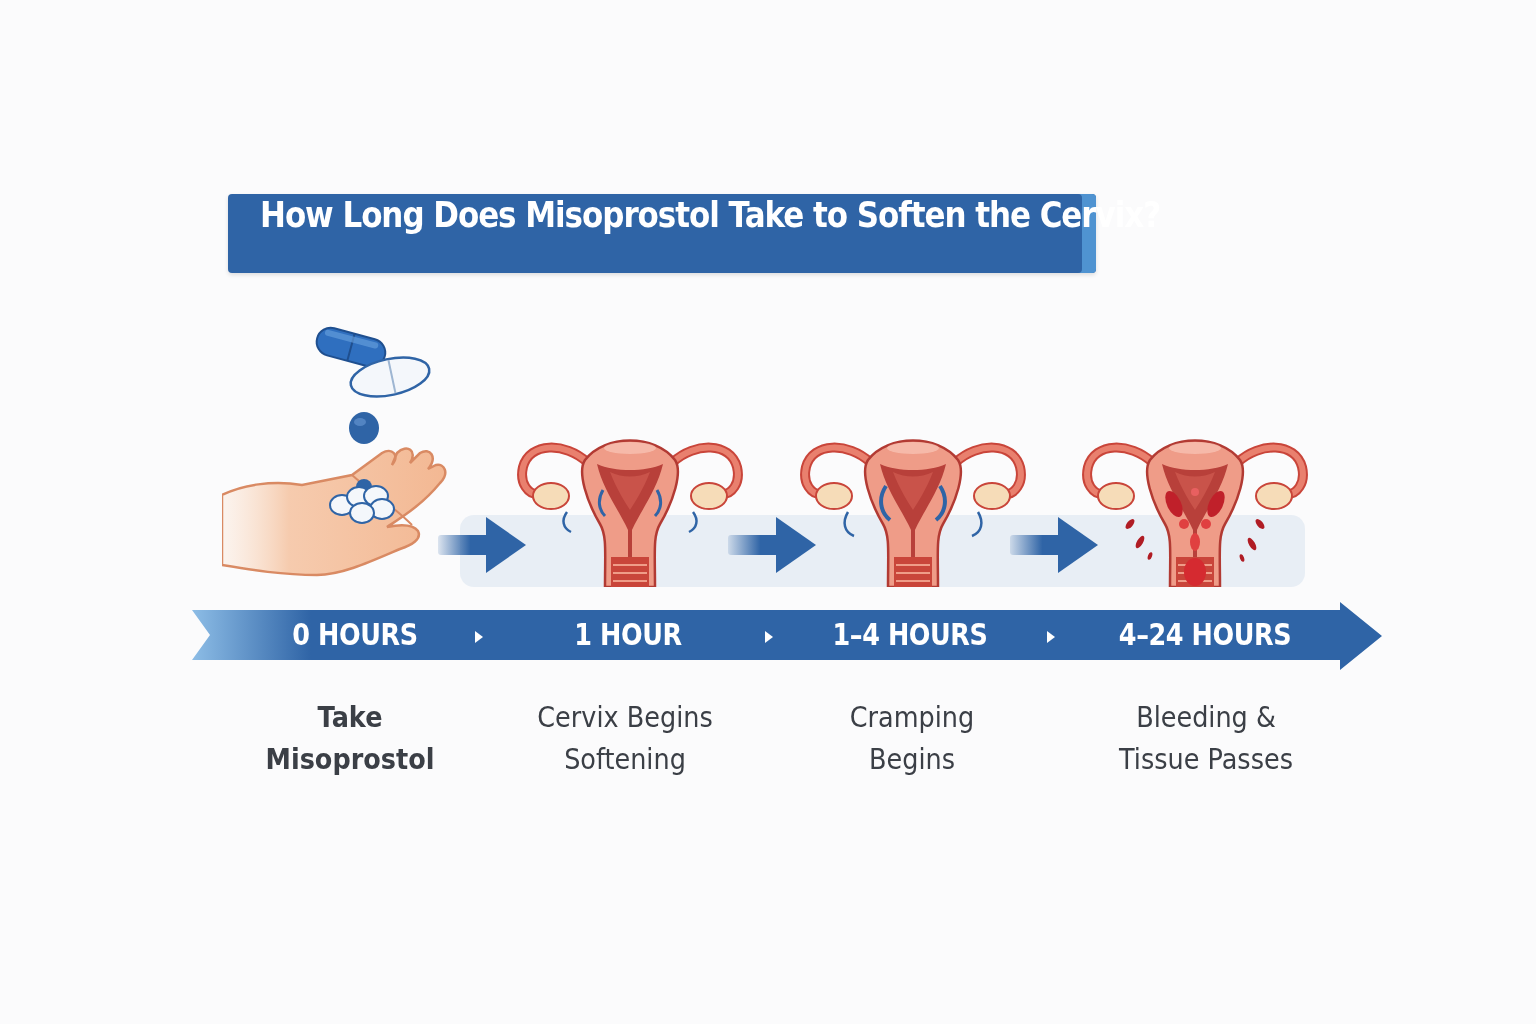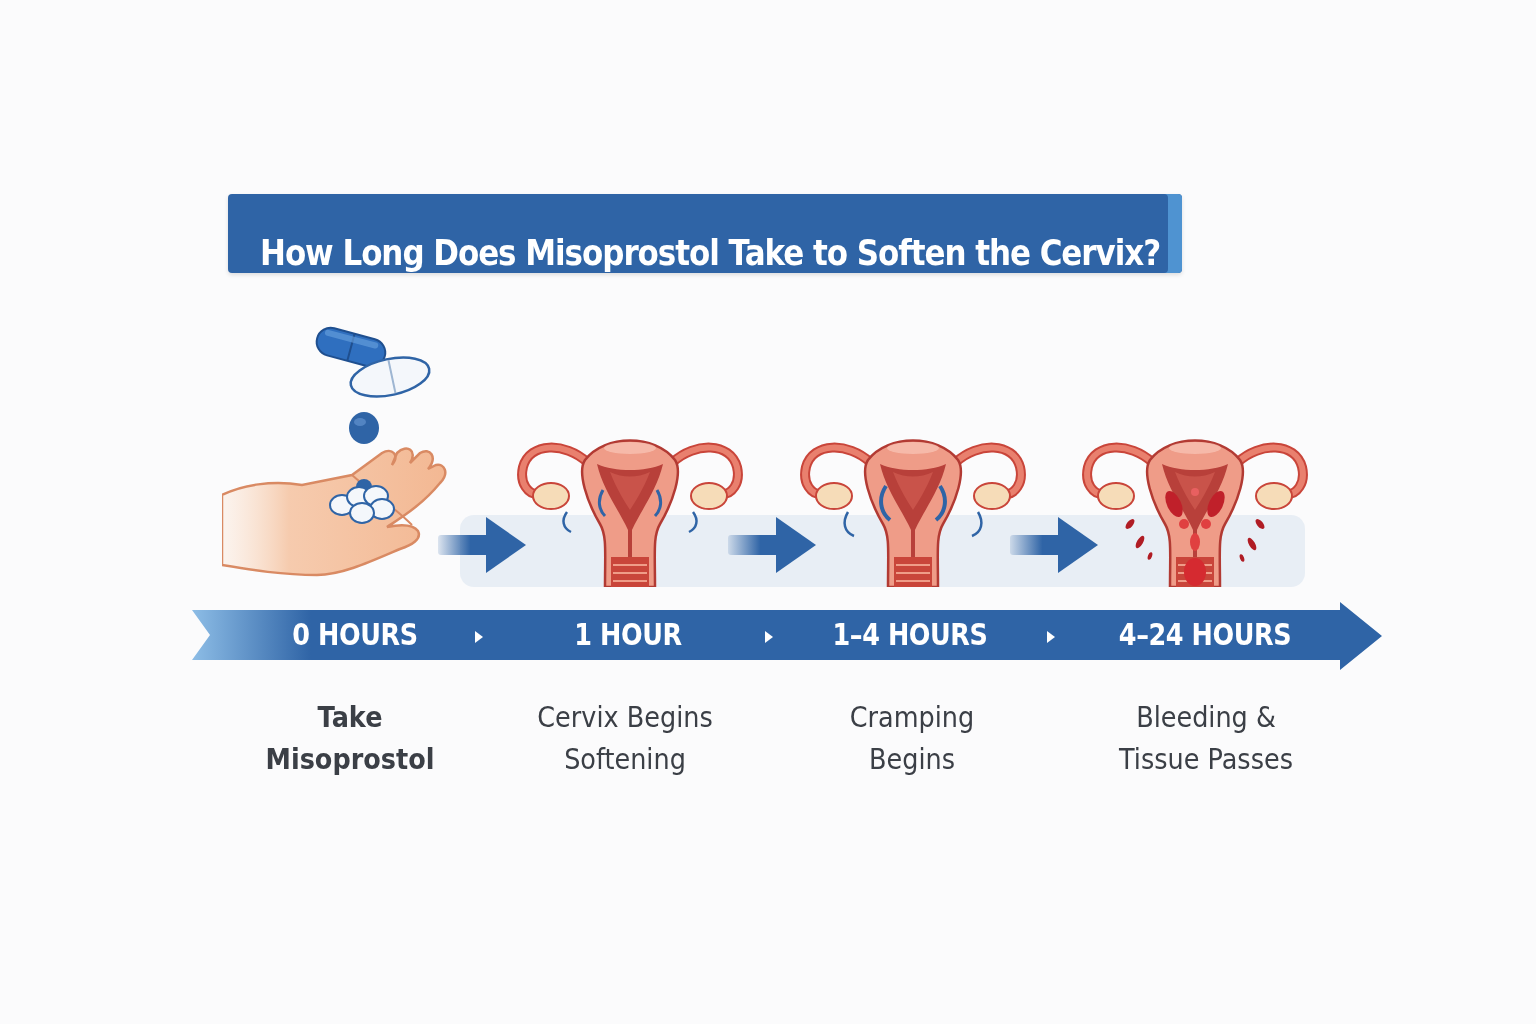--- a/index.html
+++ b/index.html
@@ -2,24 +2,24 @@
 <html><head>
 <meta charset="utf-8">
 <style>
   html, body { margin: 0; padding: 0; }
   body {
     width: 1536px; height: 1024px; position: relative; overflow: hidden;
     background: #fbfbfc;
     font-family: "DejaVu Sans", sans-serif;
   }
   .title-bar {
-    position: absolute; left: 228px; top: 194px; width: 954px; height: 79px;
+    position: absolute; left: 228px; top: 194px; width: 868px; height: 79px;
     background: #2f64a6; border-radius: 4px;
     box-shadow: inset -14px 0 0 #4f93d1, 0 2px 4px rgba(0,0,0,0.12);
-    display: flex; align-items: flex-end;
+    display: flex; align-items: flex-start;
   }
   .title-text {
     color: #ffffff; font-weight: bold; font-size: 36px; letter-spacing: -1.2px;
     margin-left: 32px; white-space: nowrap;
     font-family: "DejaVu Sans", sans-serif;
     transform: scaleX(0.86); transform-origin: left center;
   }
   .track {
     position: absolute; left: 460px; top: 515px; width: 845px; height: 72px;
     background: #e8eef5; border-radius: 14px;

